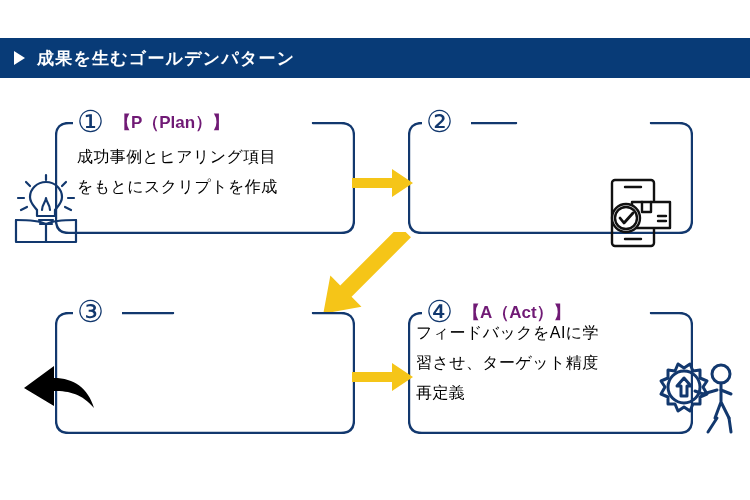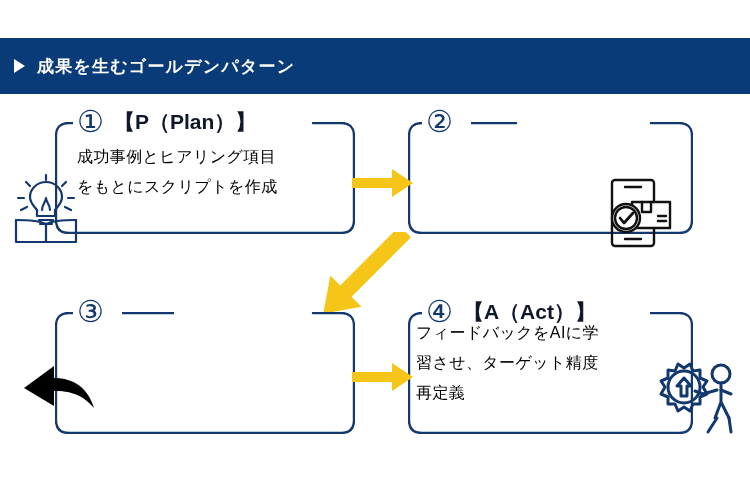--- a/index.html
+++ b/index.html
@@ -15,21 +15,21 @@
     font-family: "Liberation Sans", "DejaVu Sans", sans-serif;
     color: #2b2b2b;
   }
 
   
   .header-bar {
     position: absolute;
     left: 0;
     top: 38px;
     width: 750px;
-    height: 56px;
+    height: 40px;
     background: #083b77;
     display: flex;
     align-items: center;
     padding-left: 14px;
     box-sizing: border-box;
   }
   .header-bullet {
     width: 0;
     height: 0;
     border-left: 11px solid #ffffff;
@@ -71,23 +71,23 @@
     white-space: nowrap;
   }
   .card-num {
     font-size: 30px;
     line-height: 30px;
     color: #12386e;
     font-weight: normal;
     margin-right: 10px;
   }
   .card-title {
-    font-size: 21px;
+    font-size: 17px;
     font-weight: bold;
-    color: #0f172a;
+    color: #701a75;
     letter-spacing: 0px;
   }
   .card-body {
     position: absolute;
     font-size: 16px;
     line-height: 30px;
     color: #000000;
     letter-spacing: 0.4px;
     white-space: pre-line;
   }

